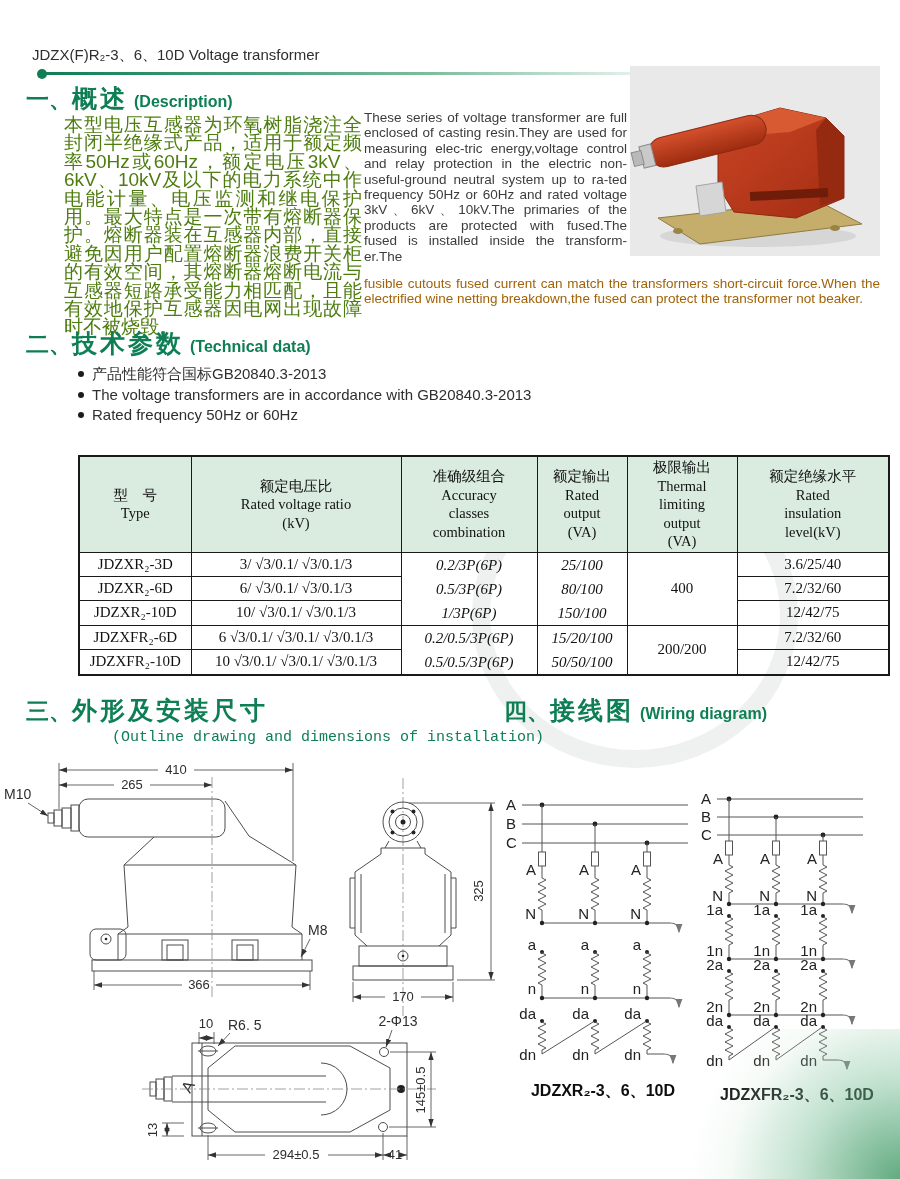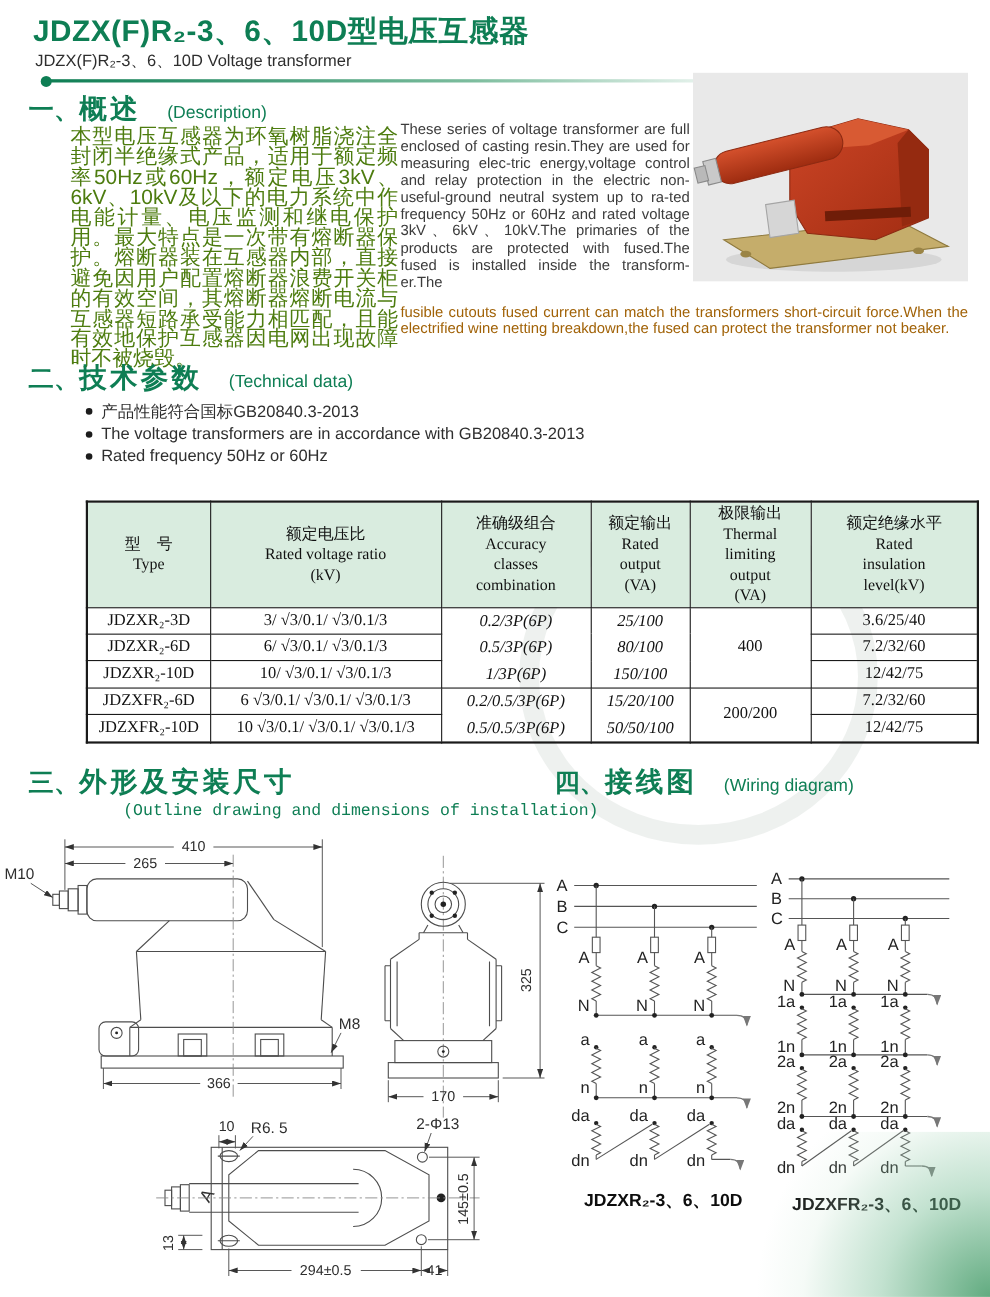--- a/index.html
+++ b/index.html
@@ -11,21 +11,21 @@
   .doc-title{left:30px;top:10px;font-size:27px;font-weight:bold;color:#0e7e54;letter-spacing:.5px;}
   .doc-subtitle{left:32px;top:46px;font-size:15px;color:#2e2e2e;}
   .title-dot{left:37px;top:69px;width:10px;height:10px;border-radius:50%;background:#0e7e54;}
   .title-rule{left:44px;top:72px;width:645px;height:3px;
               background:linear-gradient(to right,#0e7e54,#7dbd9e 60%,rgba(255,255,255,0));}
 
   
   .sec-head{display:flex;align-items:baseline;color:#0e7e54;white-space:nowrap;}
   .sec-num{font-size:23px;font-weight:bold;}
   .sec-zh{font-size:25px;font-weight:bold;letter-spacing:3px;}
-  .sec-en{font-size:16px;margin-left:24px;font-weight:normal;}
+  .sec-en{font-size:16px;margin-left:6px;font-weight:bold;}
   .sec-sub{color:#0e7e54;font-size:15px;}
 
   
   .para-zh{left:64px;top:116px;width:298px;font-size:19px;line-height:18.4px;
            text-align:justify;color:#4d7c0f;}
   .para-en{left:364px;top:110px;width:263px;font-size:13.5px;line-height:15.4px;
            text-align:justify;color:#3c3c3c;}
   .para-en2{left:364px;top:256px;width:516px;font-size:13.5px;line-height:15.4px;
             text-align:justify;color:#a16207;margin-top:20px;}
   .photo-box{left:630px;top:66px;width:250px;height:190px;}
@@ -66,21 +66,20 @@
   .gnd{stroke:#777;stroke-width:1.2;fill:none;}
   .nd{fill:#222;}
   .wlbl{font-size:15px;fill:#222;}
   .cap{font-size:16px;font-weight:bold;fill:#0d0d0d;}
 </style>
 </head>
 <body>
 
 <div class="page">
 
-  <div class="abs doc-title">JDZX(F)R₂-3、6、10D型电压互感器</div>
   <div class="abs doc-subtitle">JDZX(F)R₂-3、6、10D Voltage transformer</div>
   <div class="abs title-dot"></div>
   <div class="abs title-rule"></div>
 
   <div class="abs sec-head" style="left:26px;top:82px;">
     <span class="sec-num">一、</span>
     <span class="sec-zh">概述</span>
     <span class="sec-en">(Description)</span>
   </div>
 

